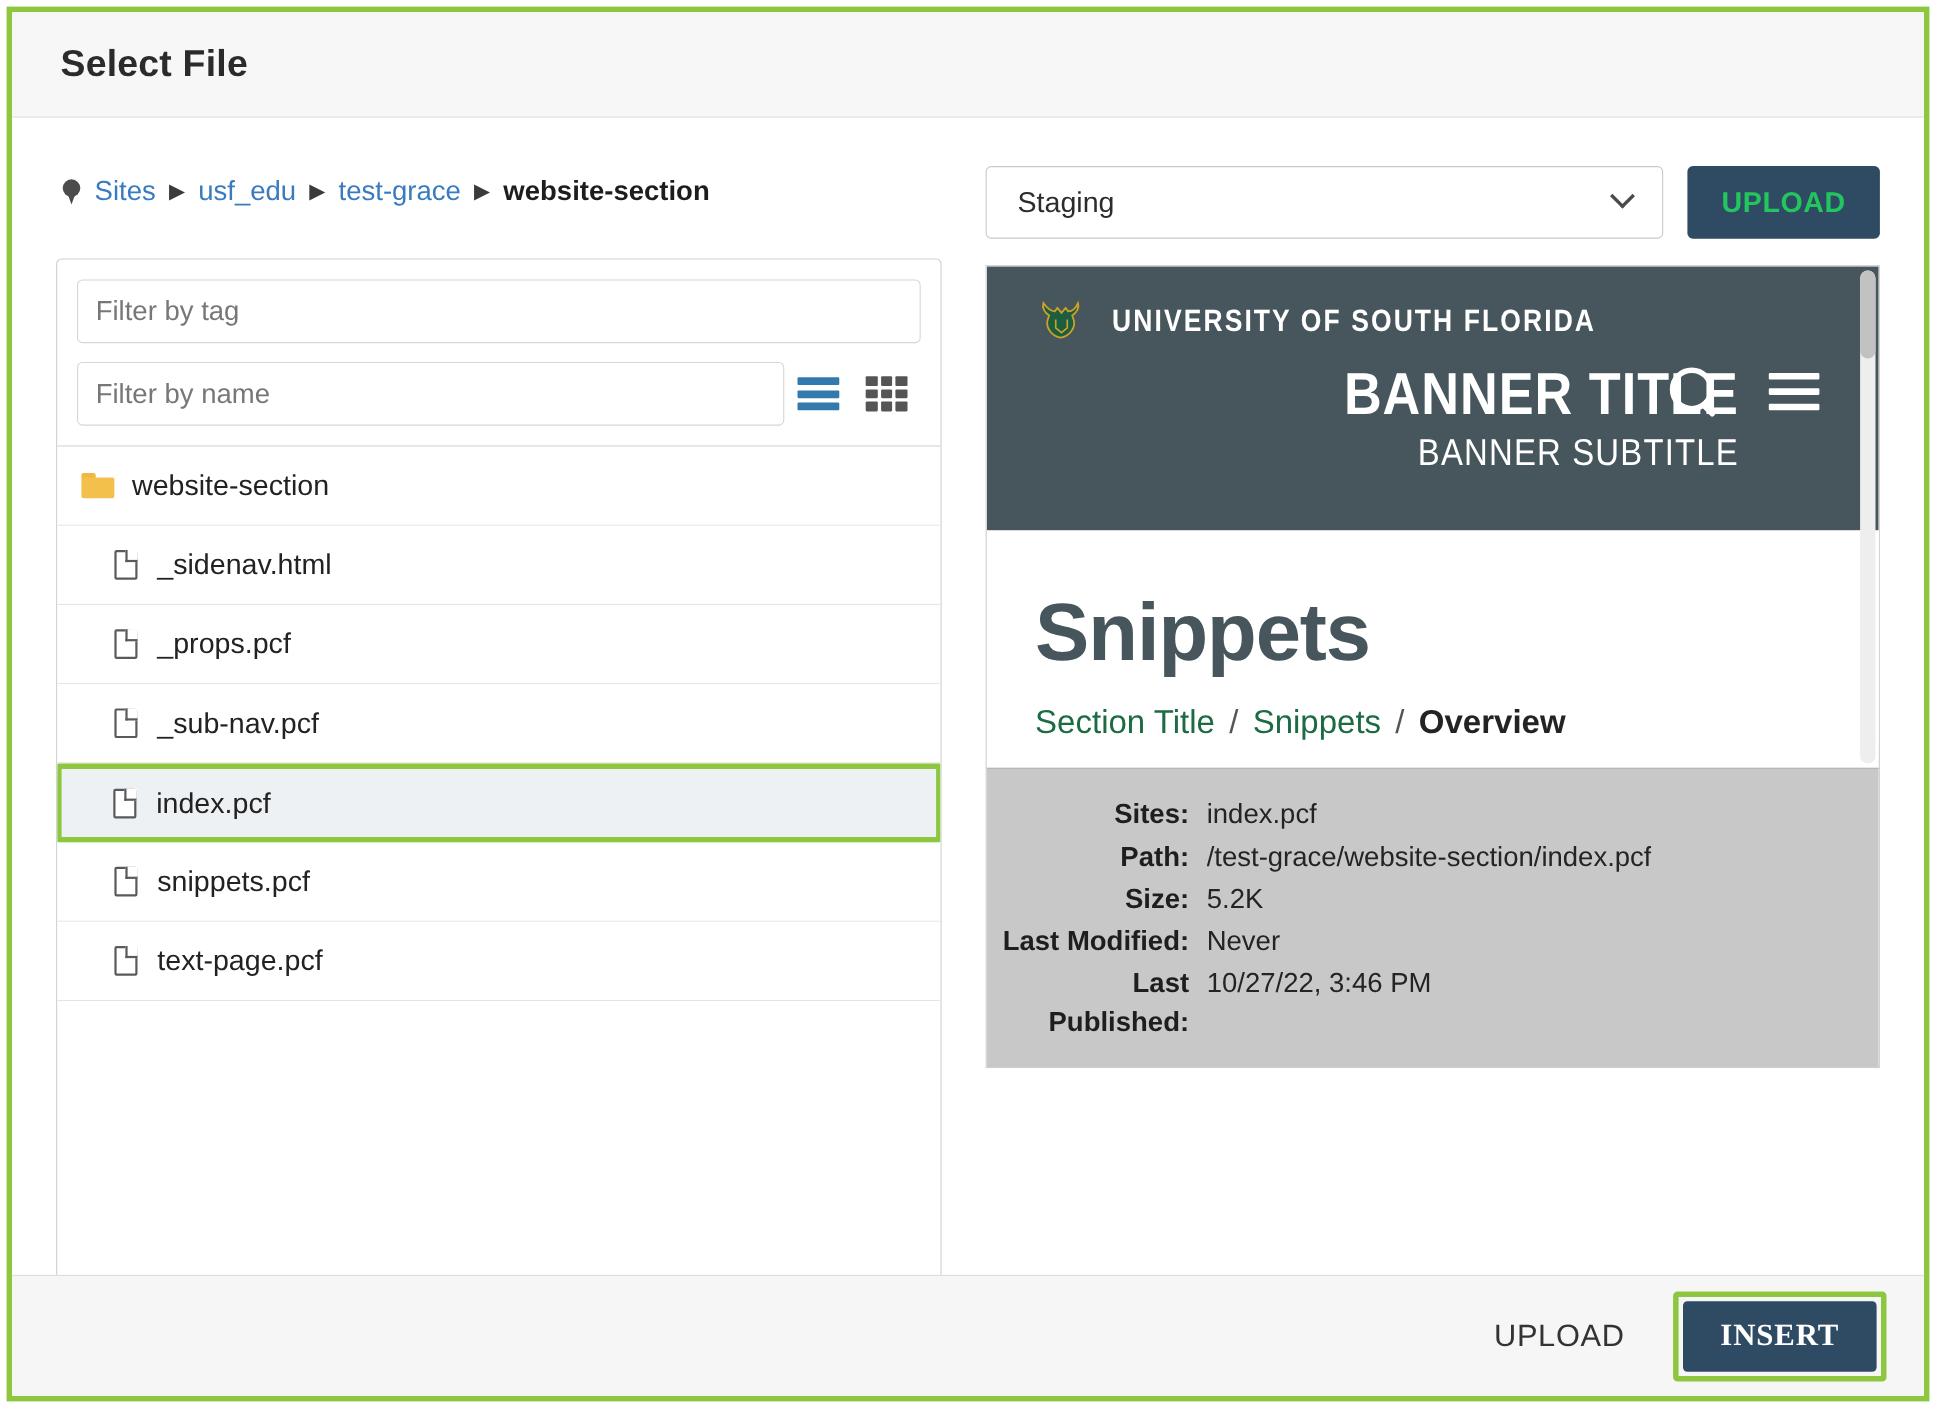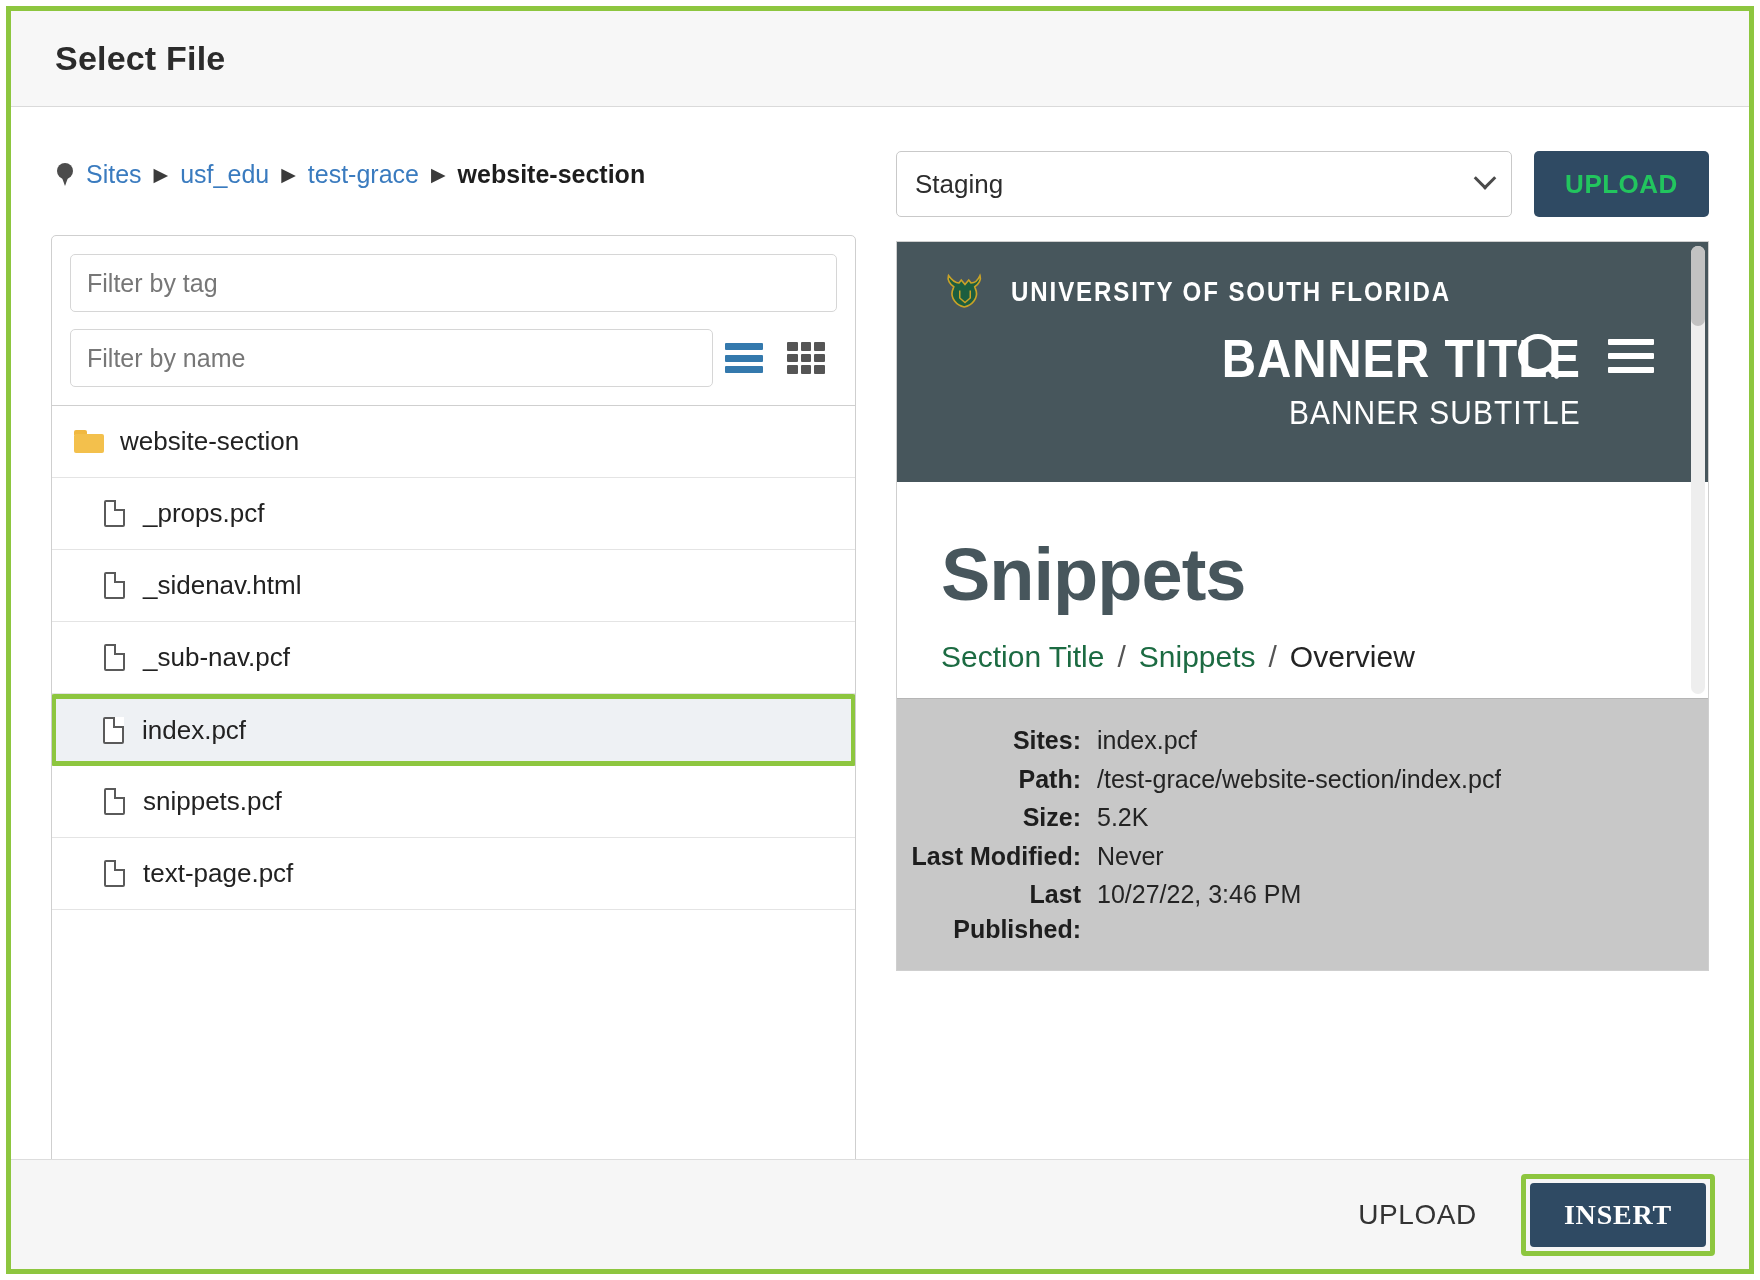--- a/index.html
+++ b/index.html
@@ -266,21 +266,21 @@
     margin-bottom: 24px;
     height: 66px;
   }
   #env-select {
     flex: 1 1 auto;
     border: 1px solid #c9c9c9;
     border-radius: 5px;
     background: #ffffff;
     display: flex;
     align-items: center;
-    padding: 0 18px;
+    padding: 0 28px;
     font-size: 26px;
     color: #2c2c2c;
     position: relative;
     cursor: pointer;
   }
   #env-select-label { flex: 1 1 auto; }
   .chev-down {
     width: 16px; height: 16px;
     border-right: 3px solid #4a4a4a;
     border-bottom: 3px solid #4a4a4a;
@@ -436,21 +436,21 @@
   #page-breadcrumb {
     font-size: 30px;
     display: flex;
     align-items: flex-end;
     gap: 13px;
     margin-bottom: 44px;
     flex-wrap: nowrap;
   }
   .pb-link { color: #1c6b42; cursor: pointer; white-space: nowrap; }
   .pb-sep  { color: #555555; }
-  .pb-current { color: #232323; white-space: nowrap; }
+  .pb-current { color: #232323; white-space: nowrap; font-weight: bold; }
 
   
   #meta-panel {
     background: #c8c8c8;
     border-top: 1px solid #b5b5b5;
     padding: 22px 0 22px 0;
     flex: 0 0 auto;
   }
   .meta-row {
     display: flex;
@@ -570,26 +570,26 @@
 
         <div id="file-list">
 
           <div class="file-row folder">
             <span class="folder-icon"></span>
             <span>website-section</span>
           </div>
 
           <div class="file-row child">
             <span class="doc-icon"></span>
-            <span>_props.pcf</span>
+            <span>_sidenav.html</span>
           </div>
 
           <div class="file-row child">
             <span class="doc-icon"></span>
-            <span>_sidenav.html</span>
+            <span>_props.pcf</span>
           </div>
 
           <div class="file-row child">
             <span class="doc-icon"></span>
             <span>_sub-nav.pcf</span>
           </div>
 
           <div class="file-row child selected">
             <span class="doc-icon"></span>
             <span>index.pcf</span>

